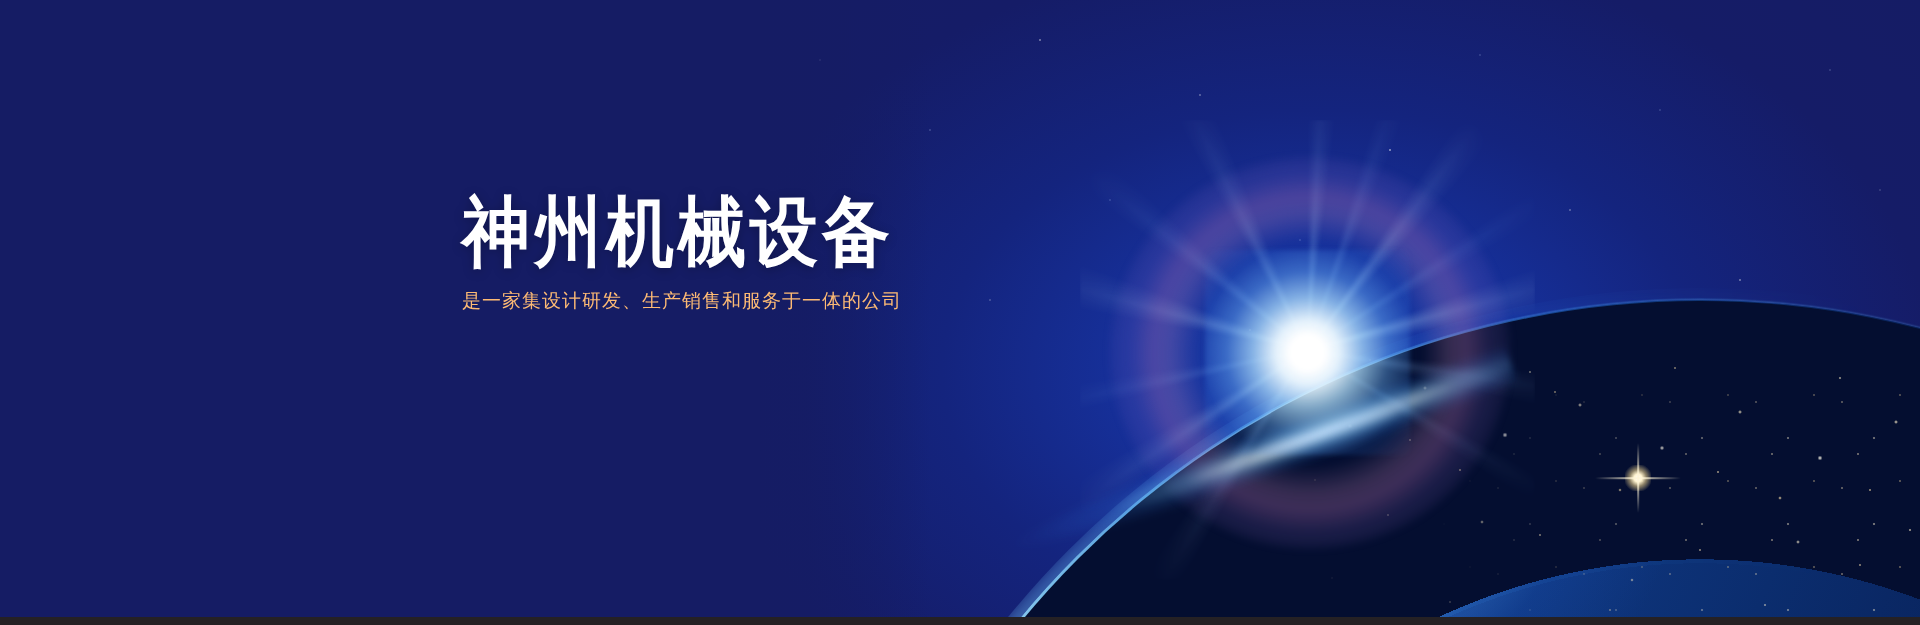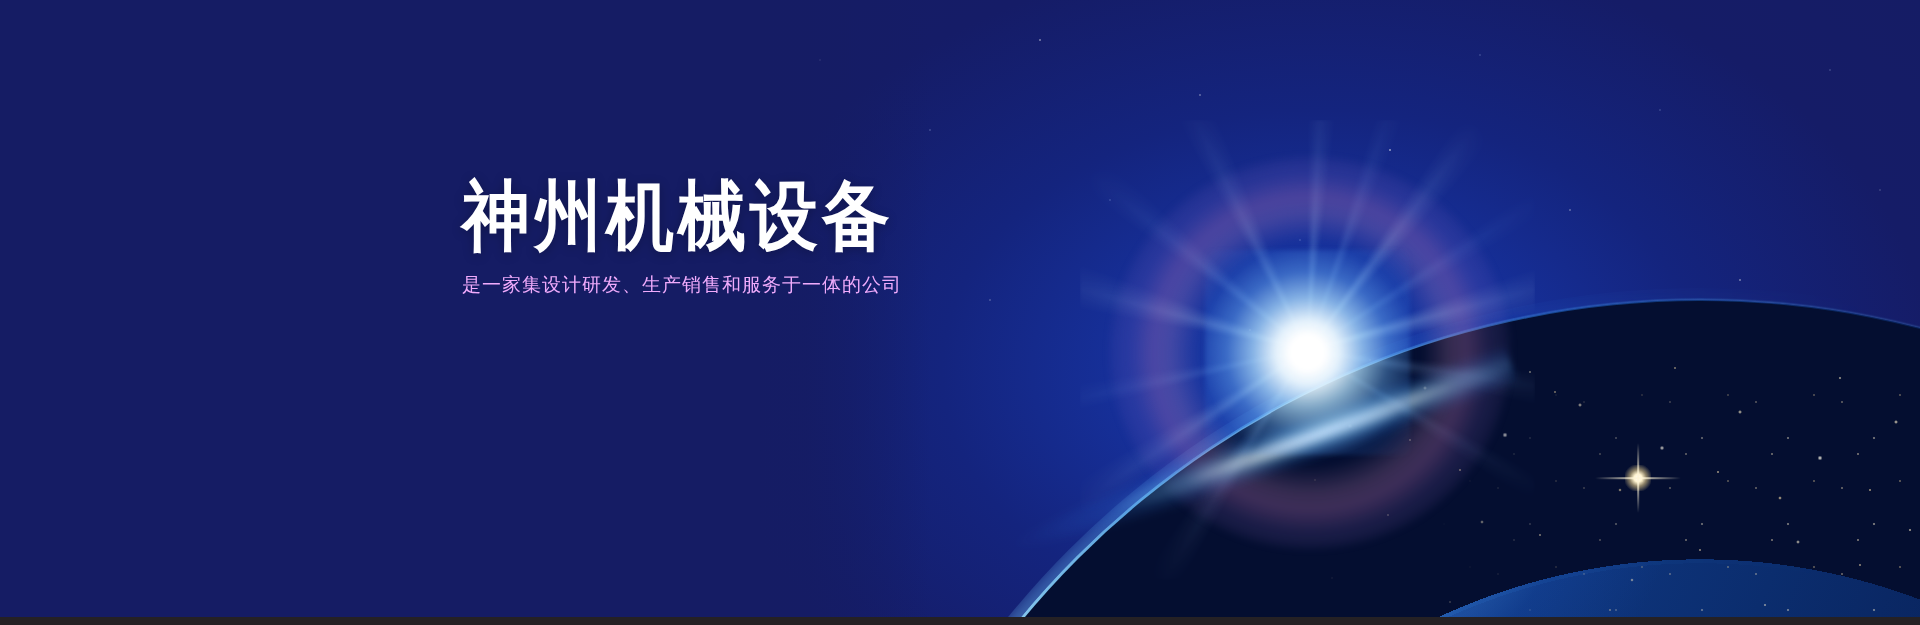--- a/index.html
+++ b/index.html
@@ -250,41 +250,41 @@
     background:radial-gradient(ellipse 330px 26px at 420px 64px,
       rgba(255,255,255,.98) 0%, rgba(215,242,255,.7) 22%,
       rgba(120,200,255,.35) 45%, rgba(60,150,250,.12) 70%, rgba(40,120,220,0) 100%);
     transform:rotate(-20deg);
     transform-origin:100% 50%;
     filter:blur(3px);
   }
 
   
   .text-block{
-    position:absolute; left:462px; top:178px;
+    position:absolute; left:462px; top:194px;
     z-index:40;
   }
   .title{
     font-size:68px;
     line-height:1;
     font-weight:700;
     color:#ffffff;
     letter-spacing:4px;
     transform:scaleY(1.12);
     transform-origin:left top;
     white-space:nowrap;
     text-shadow:0 2px 10px rgba(0,0,0,.25);
     font-family:"DejaVu Sans","Liberation Sans",sans-serif;
     font-stretch:condensed;
   }
   .subtitle{
     margin-top:26px;
     font-size:19px;
     line-height:1.3;
-    color:#f0abfc;
+    color:#fdba74;
     letter-spacing:1px;
     white-space:nowrap;
     font-family:"DejaVu Sans","Liberation Sans",sans-serif;
   }
 
   
   .bottom-strip{
     position:absolute; left:0; bottom:0; width:1920px; height:8px;
     background:#252124;
     z-index:50;

